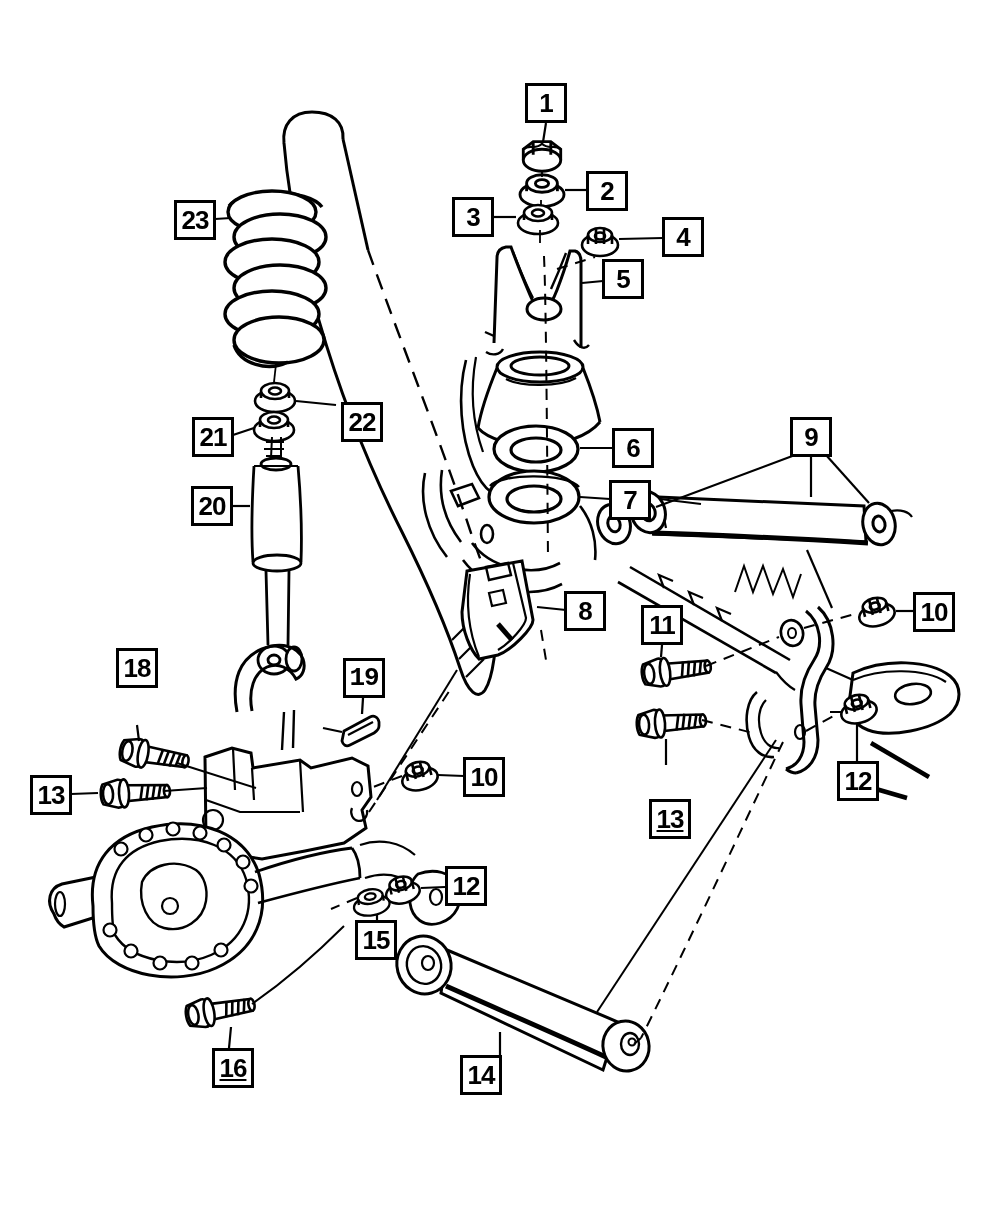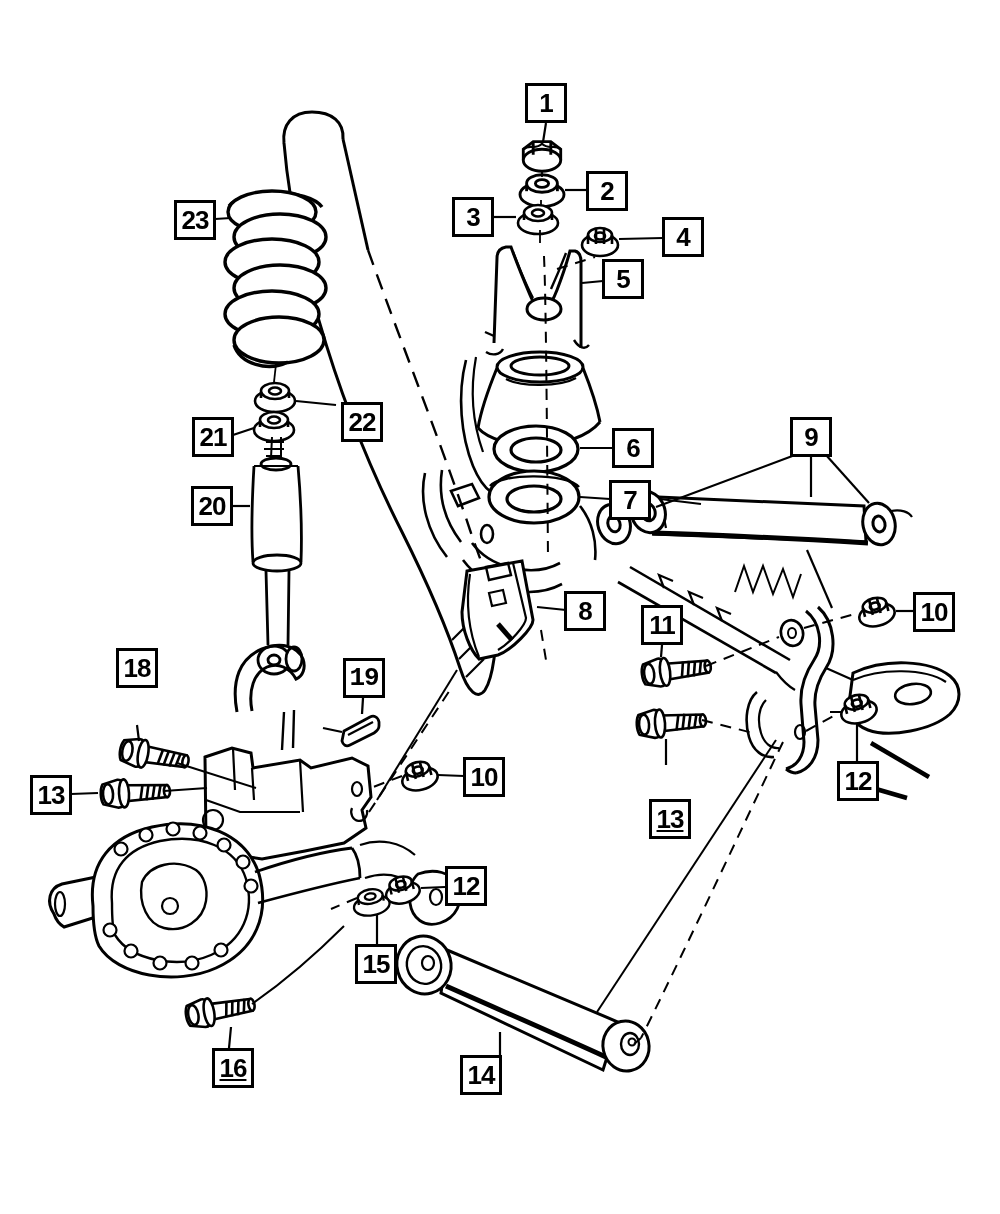--- a/index.html
+++ b/index.html
@@ -360,21 +360,21 @@
       <div class="callout" style="left: 630px; top: 500px;">7</div>
       <div class="callout" style="left: 585px; top: 611px;">8</div>
       <div class="callout" style="left: 811px; top: 437px;">9</div>
       <div class="callout" style="left: 934px; top: 612px;">10</div>
       <div class="callout" style="left: 484px; top: 777px;">10</div>
       <div class="callout" style="left: 662px; top: 625px;">11</div>
       <div class="callout" style="left: 858px; top: 781px;">12</div>
       <div class="callout" style="left: 466px; top: 886px;">12</div>
       <div class="callout" style="left: 670px; top: 819px; text-decoration: underline;">13</div>
       <div class="callout" style="left: 481px; top: 1075px;">14</div>
-      <div class="callout" style="left: 376px; top: 964px; text-align: right;">15</div>
+      <div class="callout" style="left: 376px; top: 940px; text-align: right;">15</div>
       <div class="callout" style="left: 233px; top: 1068px; text-decoration: underline;">16</div>
       <div class="callout" style="left: 51px; top: 795px;">13</div>
       <div class="callout" style="left: 137px; top: 668px;">18</div>
       <div class="callout" style="left: 364px; top: 678px; font-family: Liberation Mono, monospace;">19</div>
       <div class="callout" style="left: 212px; top: 506px;">20</div>
       <div class="callout" style="left: 213px; top: 437px;">21</div>
       <div class="callout" style="left: 356px; top: 422px; margin-left: 6px;">22</div>
       <div class="callout" style="left: 195px; top: 220px;">23</div>
     </div>
 

